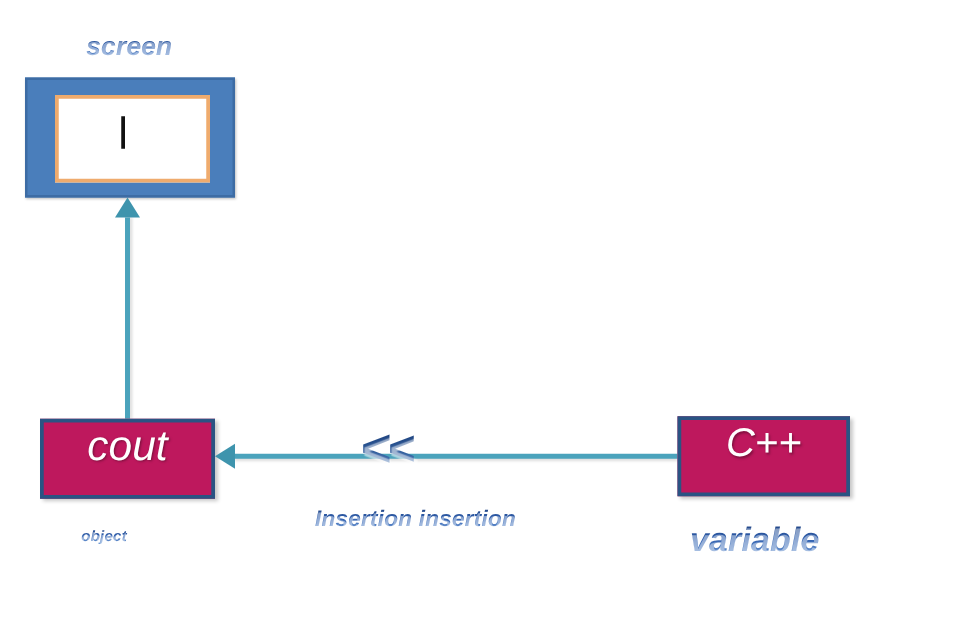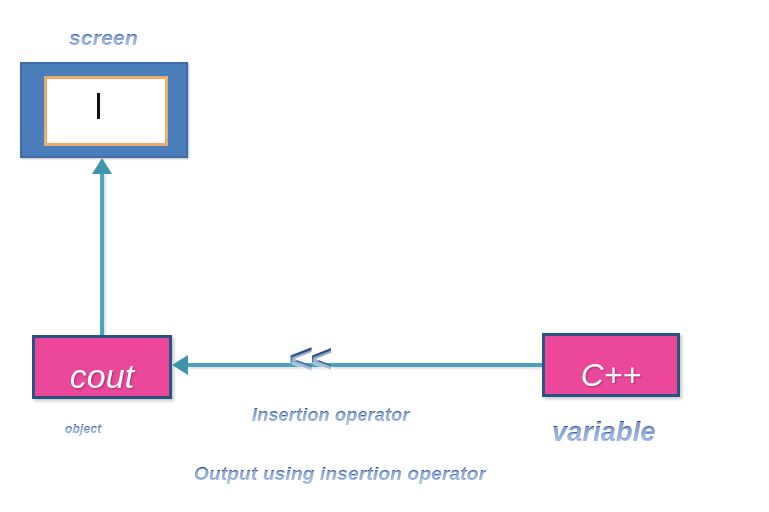--- a/index.html
+++ b/index.html
@@ -60,25 +60,25 @@
     left: 50px;
     top: 14px;
     width: 3px;
     height: 26px;
     background: #111111;
   }
 
   
   .node-box {
     position: absolute;
-    background: #ec4899;
+    background: #be185d;
     border: 3px solid #2a5383;
     box-sizing: border-box;
     display: flex;
-    align-items: flex-end;
+    align-items: flex-start;
     justify-content: center;
     box-shadow: 2px 2px 3px rgba(0,0,0,0.22);
   }
   .node-box span {
     color: #ffffff;
     font-weight: normal;
     text-shadow: 1px 1px 2px rgba(0,0,0,0.35);
   }
   #cout-box {
     left: 32px;
@@ -168,23 +168,22 @@
     <span>cout</span>
   </div>
 
   <div class="gradlabel" id="label-object">object</div>
 
   <div class="arrow-line-h" style="left:188px; top:363px; width:354px;"></div>
   <div class="arrow-head-left" style="left:172px; top:355px;"></div>
 
   <div id="insertion-op">&lt;&lt;</div>
 
-  <div class="gradlabel" id="label-insertion">Insertion operator</div>
+  <div class="gradlabel" id="label-insertion">Insertion insertion</div>
 
   <div class="node-box" id="cpp-box">
     <span>C++</span>
   </div>
 
   <div class="gradlabel" id="label-variable">variable</div>
 
-  <div class="gradlabel" id="label-caption">Output using insertion operator</div>
 
 </div>
 
 </body></html>

